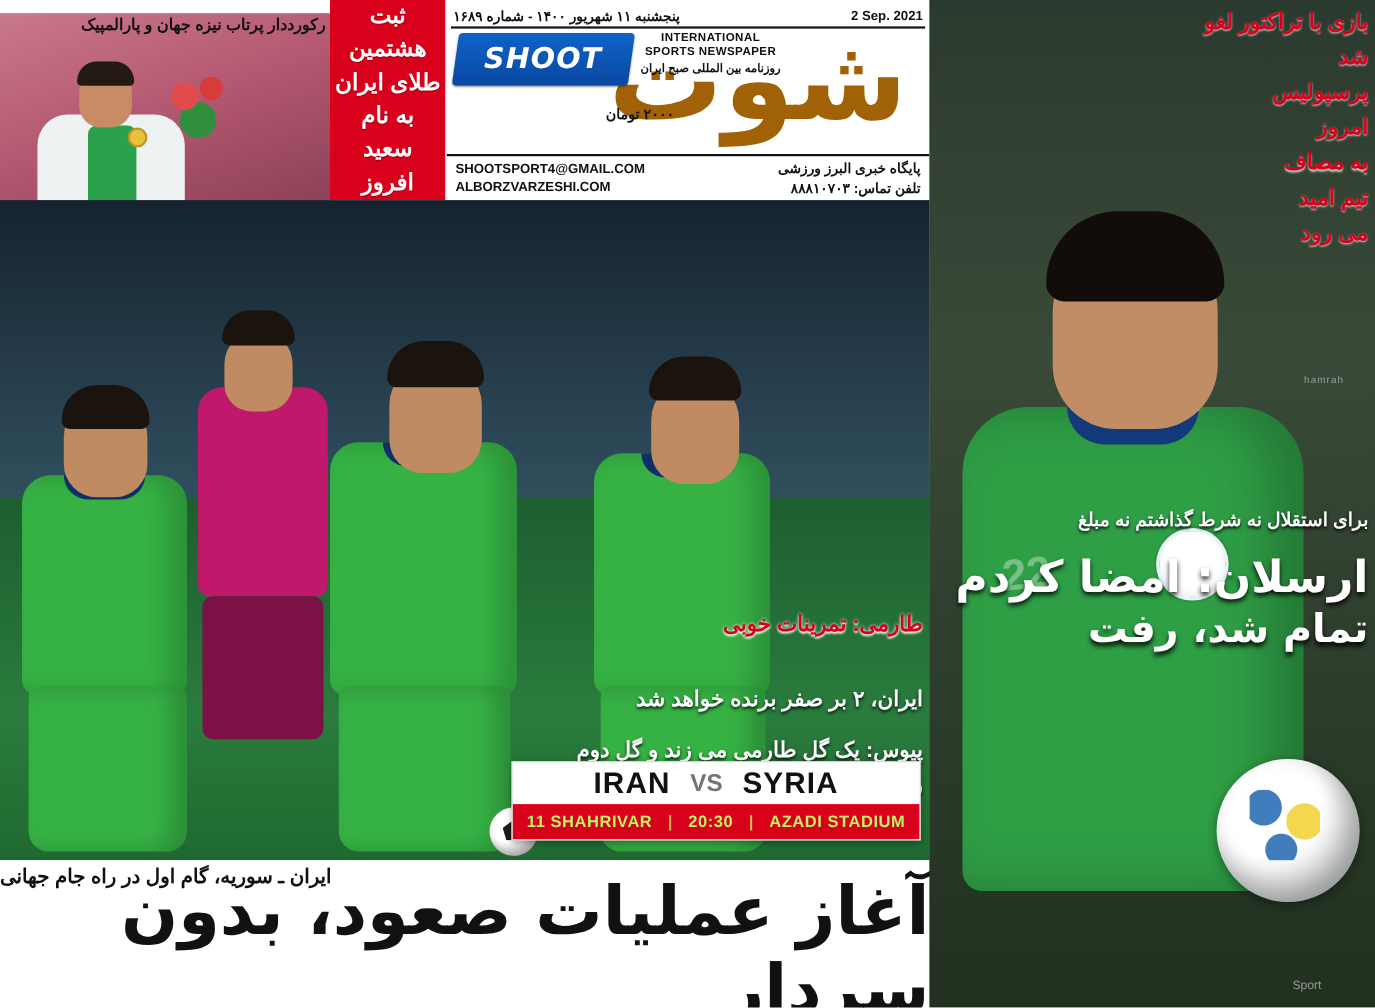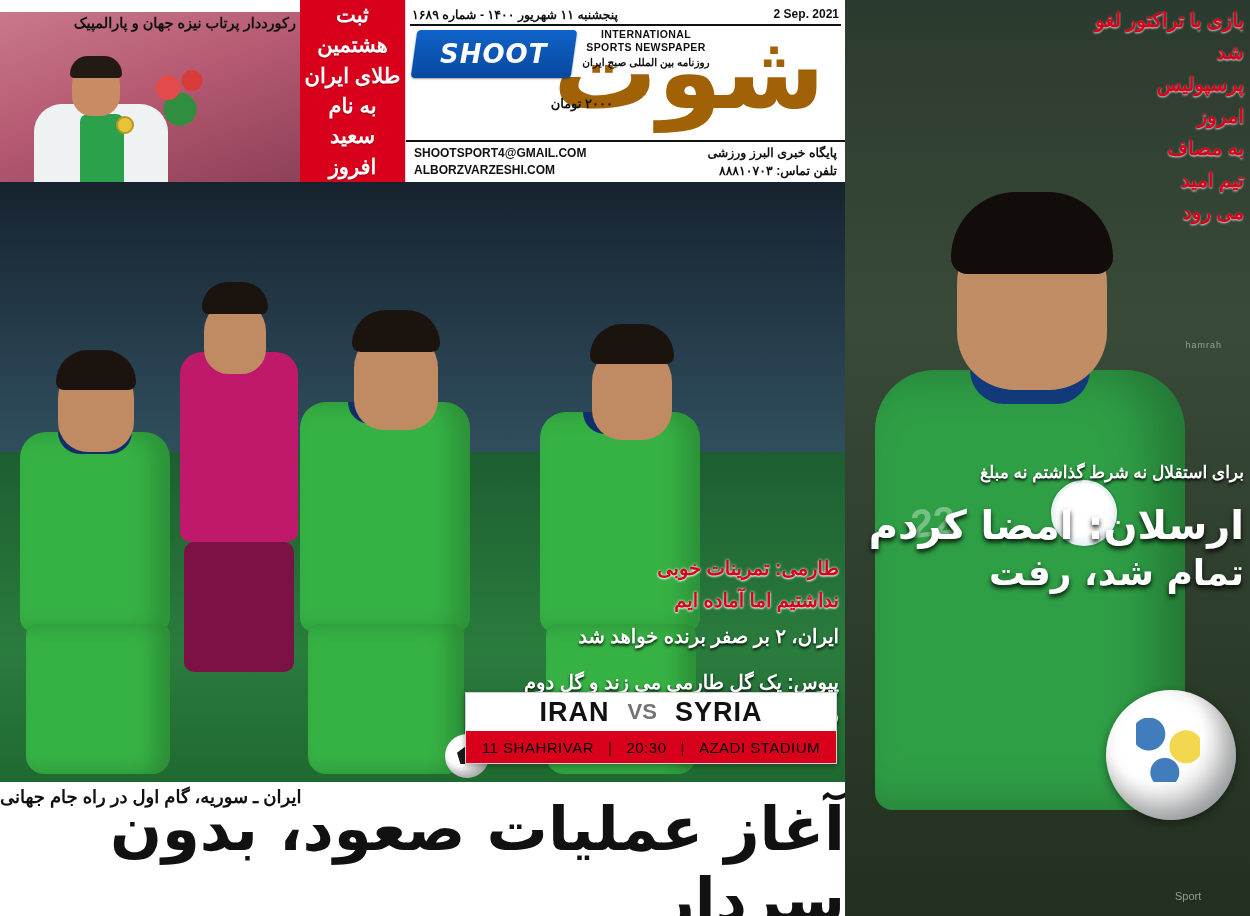--- a/index.html
+++ b/index.html
@@ -267,23 +267,23 @@
     overflow: hidden;
     direction: ltr;
   }
   .mb-top {
     height: 38px; display: flex; align-items: center; justify-content: center;
     gap: 18px; background: #fff;
   }
   .mb-top .team { font-size: 27px; font-weight: bold; color: #111; letter-spacing: 1px; }
   .mb-top .vs { font-size: 22px; font-weight: bold; color: #737373; }
   .mb-bot {
-    height: 32px; background: #d9001b; color: #000000;
+    height: 32px; background: #d9001b; color: #bef264;
     display: flex; align-items: center; justify-content: center; gap: 14px;
-    font-size: 15px; font-weight: normal; letter-spacing: .5px;
+    font-size: 15px; font-weight: bold; letter-spacing: .5px;
   }
   .mb-bot .divider { opacity: .75; }
 
   
   .bot-cap {
     position: absolute; left: 0; top: 782px;
     width: 845px; height: 30px;
     background: #fff;
     display: flex; align-items: center; justify-content: flex-end;
   }
@@ -491,21 +491,20 @@
       <div class="player" style="left:540px;">
         <div class="pl-shirt" style="left:0; width:160px; height:220px;"></div>
         <div class="pl-short" style="left:6px; width:150px;"></div>
         <div class="pl-head" style="left:52px; bottom:342px; width:80px; height:96px;"></div>
         <div class="pl-hair" style="left:50px; bottom:418px; width:84px; height:40px;"></div>
       </div>
 
       <div class="ball"></div>
 
       <div class="ov-red" style="top:372px;">طارمی: تمرینات خوبی</div>
-      <div class="ov-red" style="top:404px;">نداشتیم اما آماده ایم</div>
       <div class="ov-white" style="right:6px; top:440px;">ایران، ۲ بر صفر برنده خواهد شد</div>
       <div class="ov-white" style="right:6px; top:486px;">پیوس: یک گل طارمی می زند و گل دوم</div>
       <div class="ov-white" style="right:6px; top:518px;">را هرکسی بزند، دستش درد نکند</div>
 
       <div class="match-bar">
         <div class="mb-top">
           <span class="team">IRAN</span>
           <span class="vs">VS</span>
           <span class="team">SYRIA</span>
         </div>

